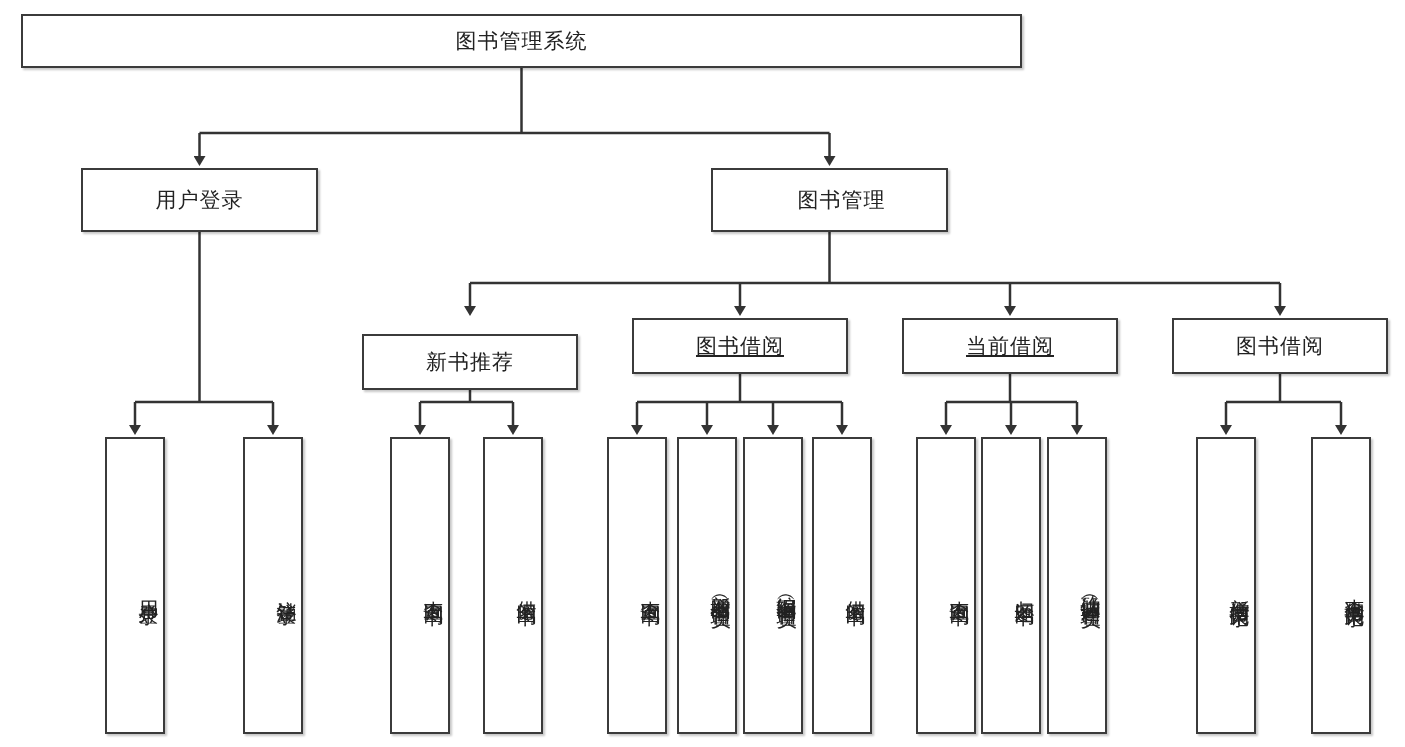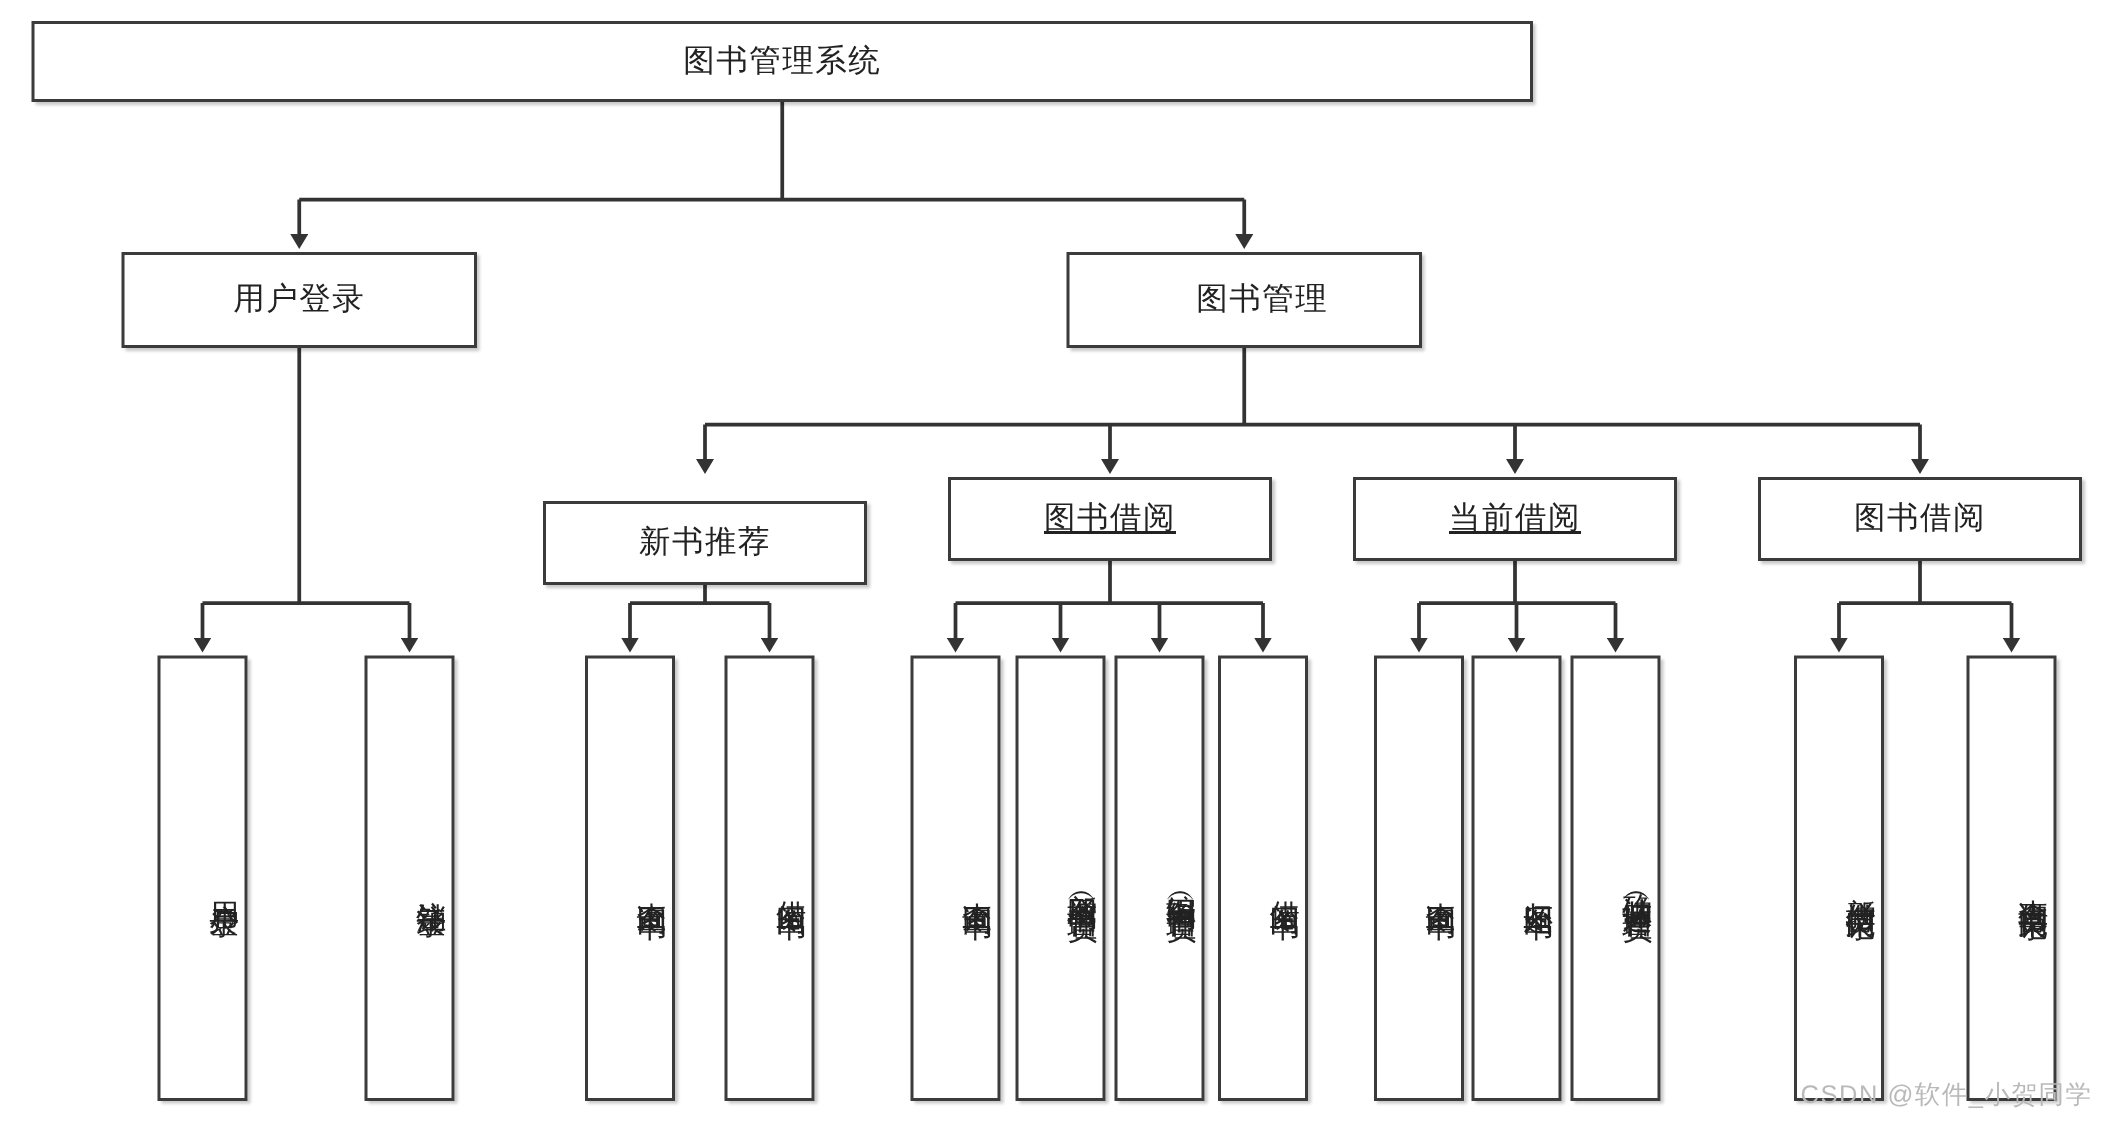--- a/index.html
+++ b/index.html
@@ -150,14 +150,13 @@
       <div class="node horiz" style="left: 1172px; top: 318px; width: 216px; height: 56px;">
         <span>图书借阅</span>
       </div>
       <div class="node vert" style="left: 1196px; top: 437px; width: 60px; height: 297px;">
         <span>新增借阅记录</span>
       </div>
       <div class="node vert" style="left: 1311px; top: 437px; width: 60px; height: 297px;">
         <span>查询借阅记录</span>
       </div>
     </div>
-  <div class="watermark">CSDN @软件_小贺同学</div>
 </div>
 
 </body></html>

